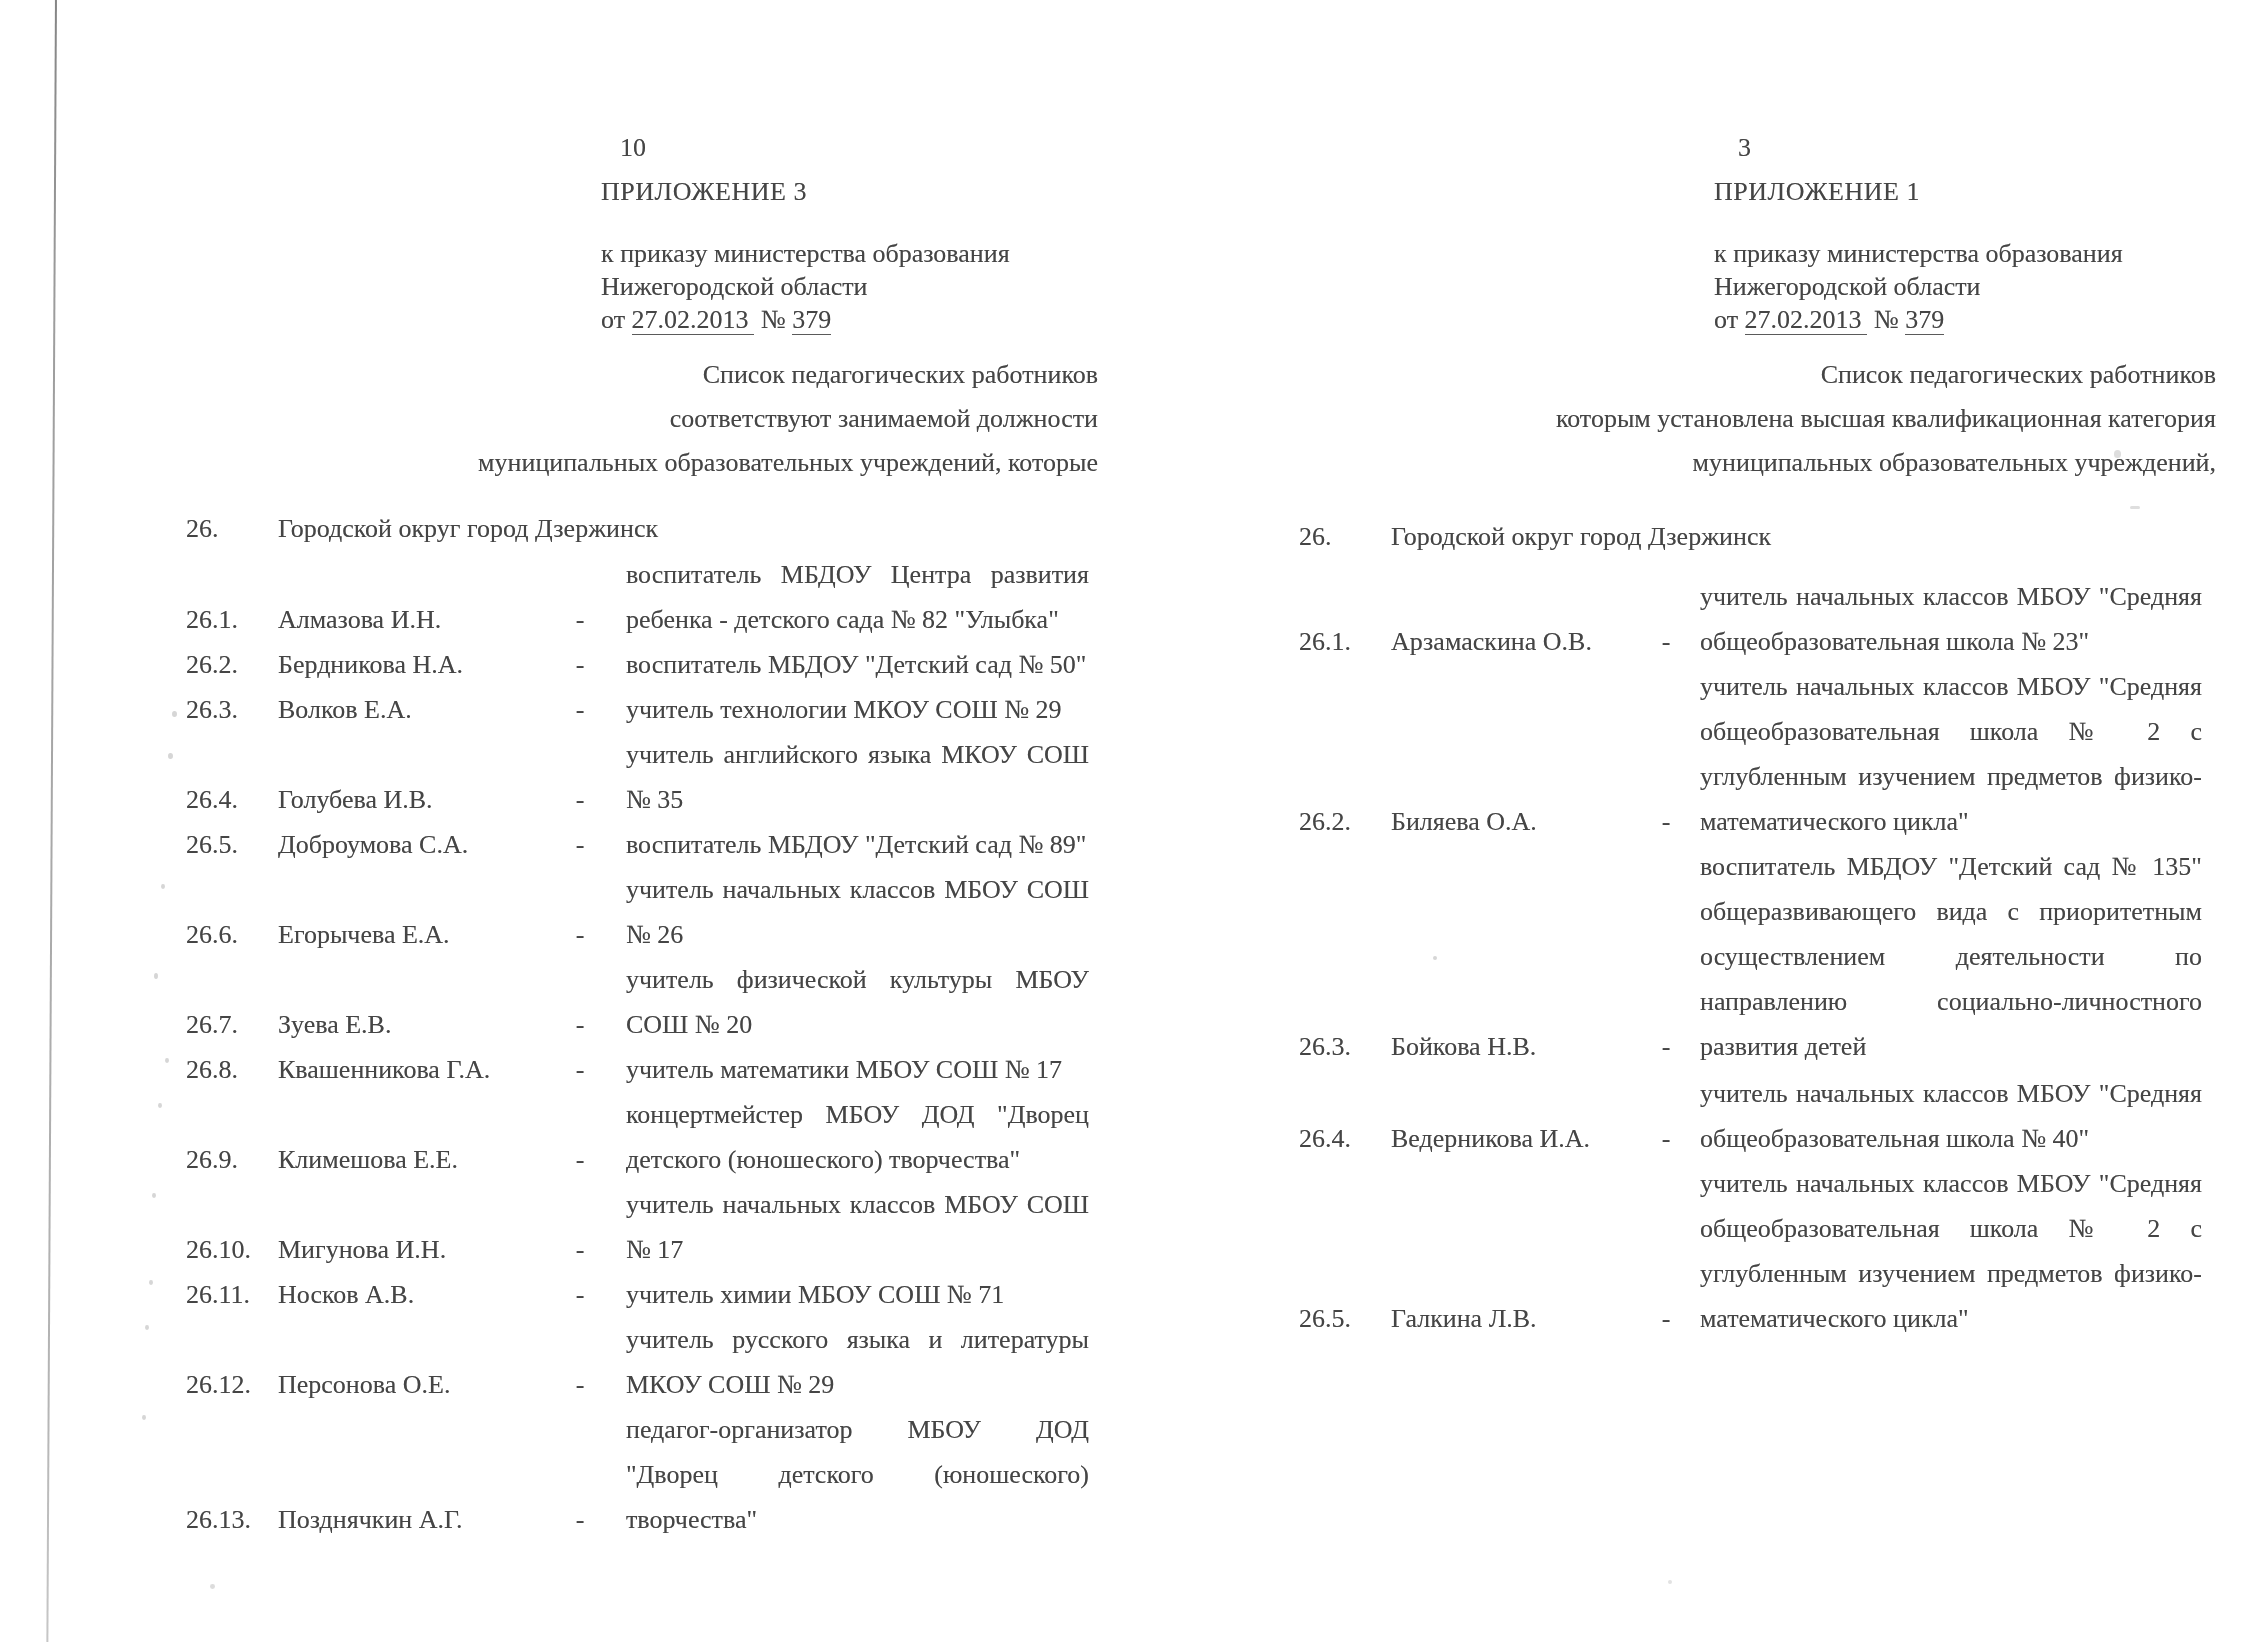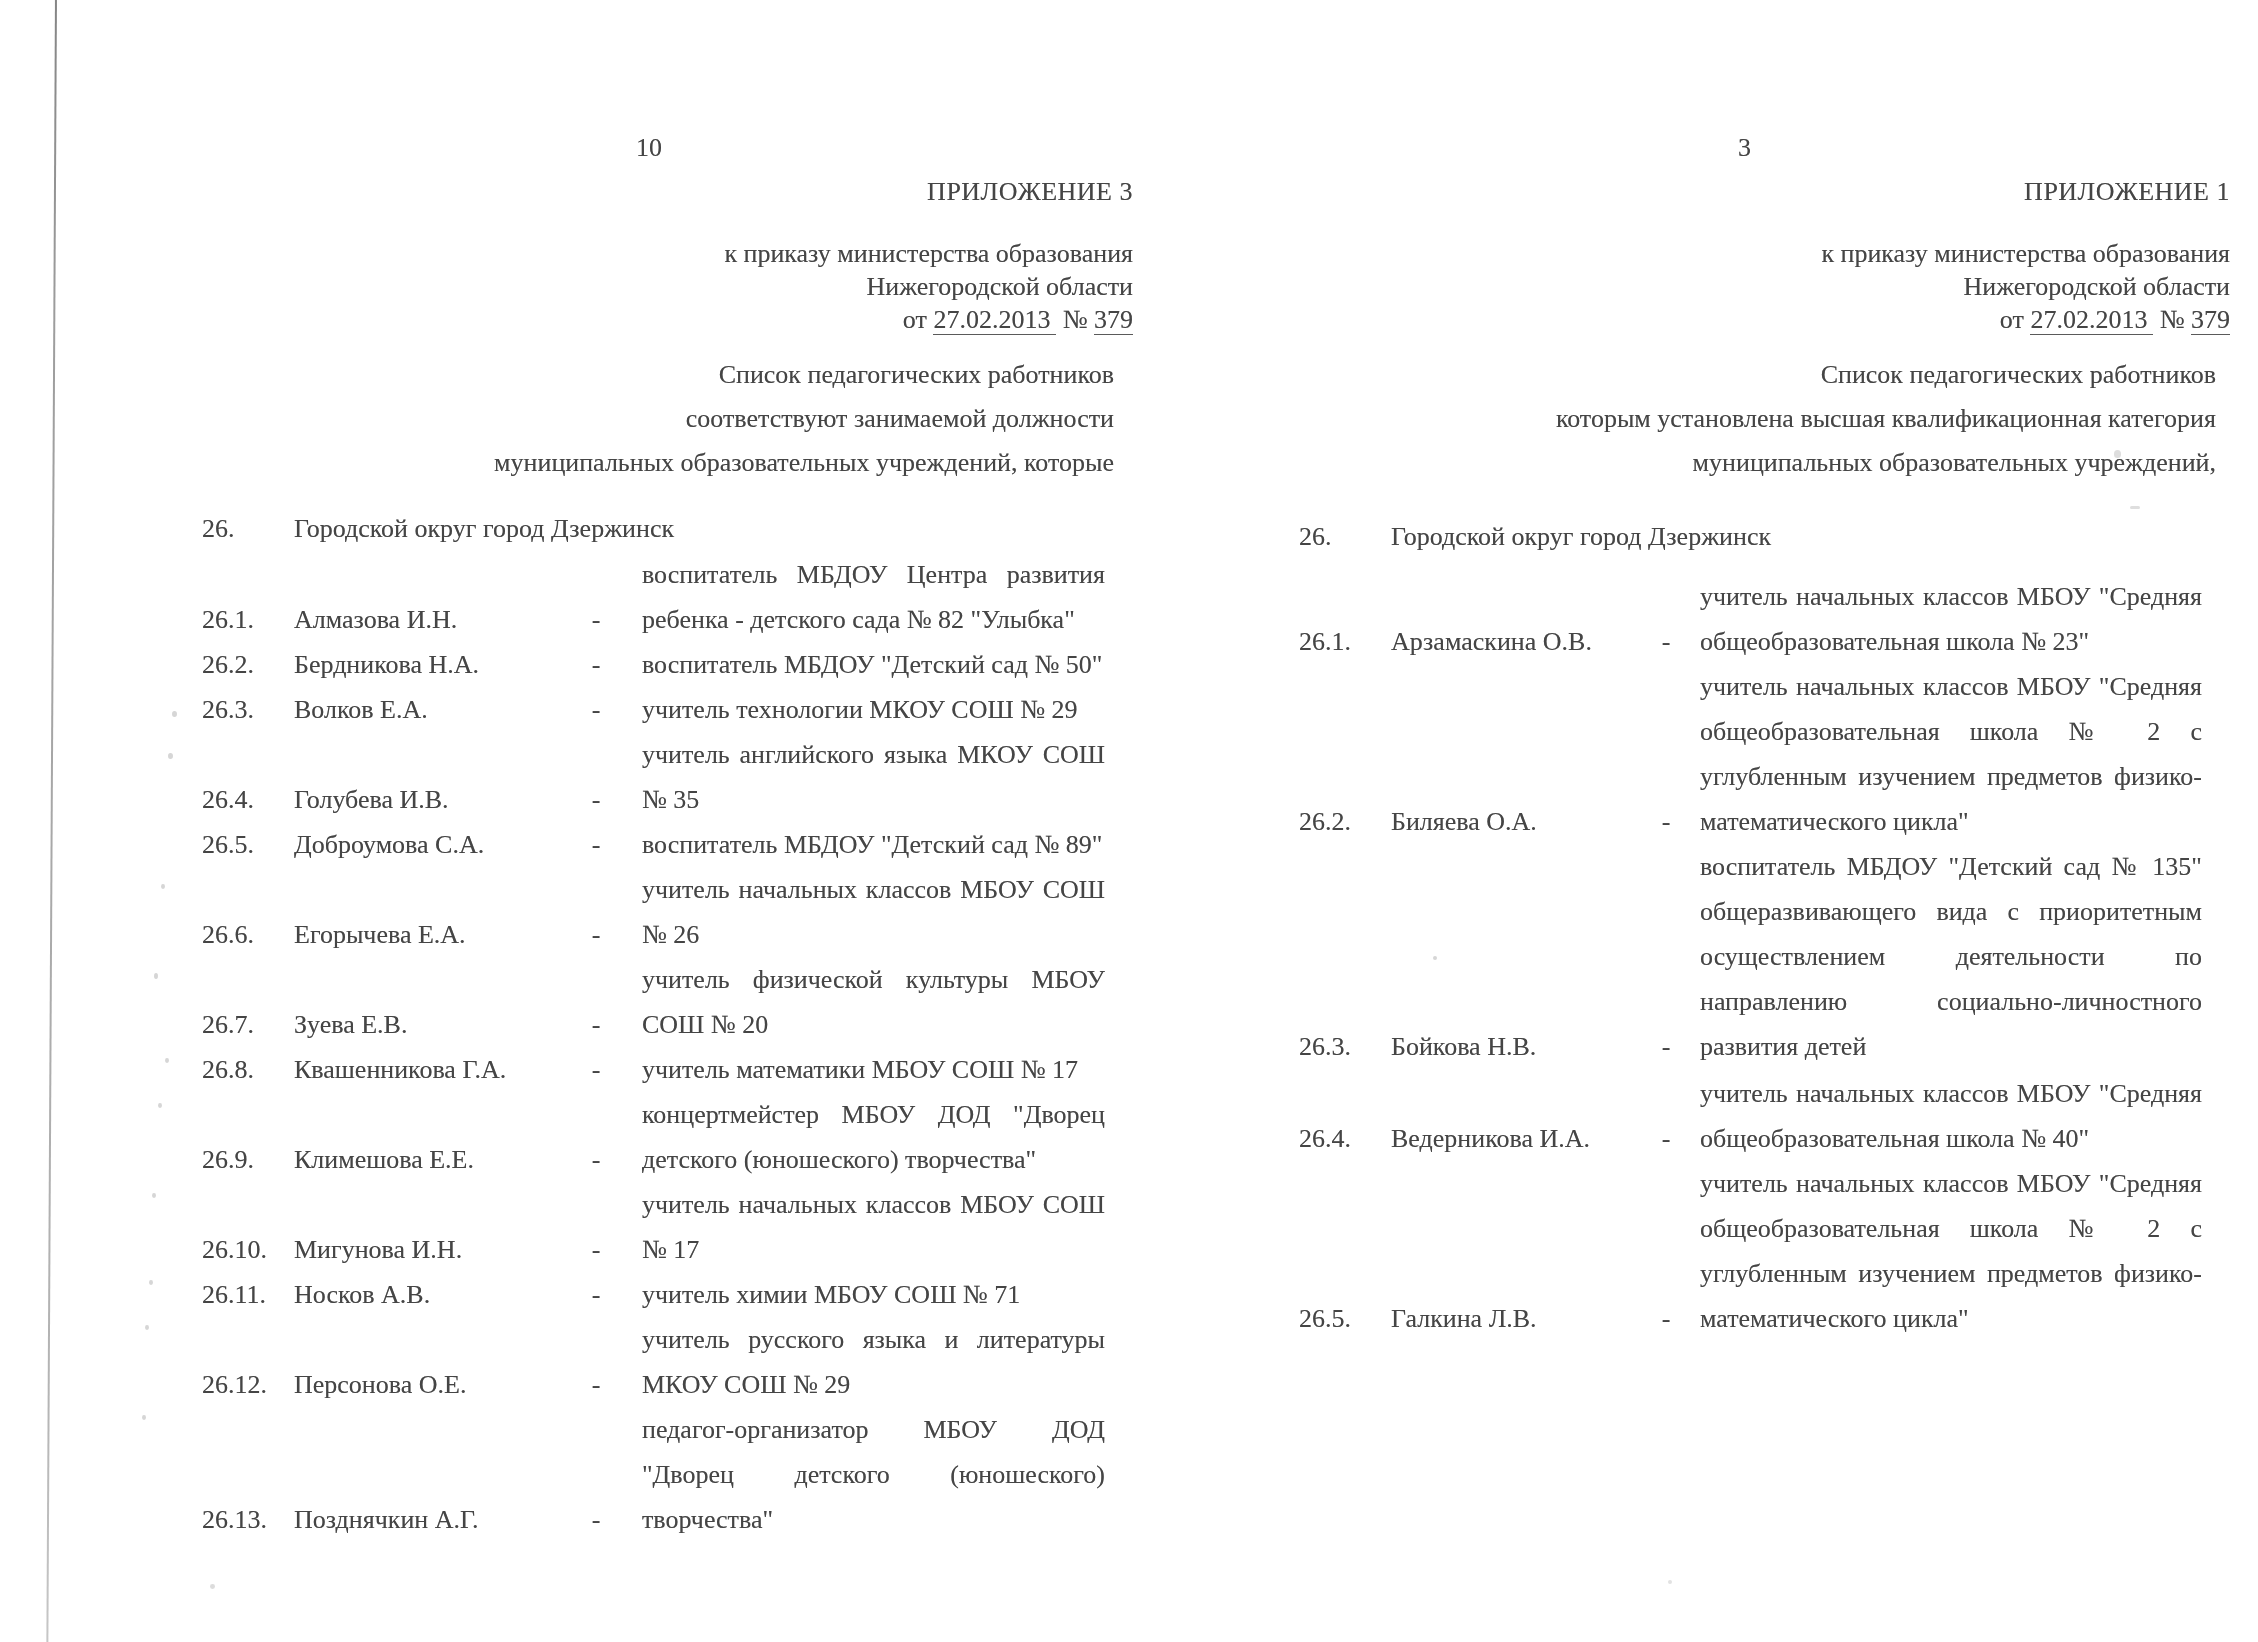--- a/index.html
+++ b/index.html
@@ -32,31 +32,31 @@
     border-radius: 50%;
     opacity: .35;
   }
   .page {
     position: absolute;
     top: 126px;
     font-size: 26px;
     line-height: 45px;
     text-shadow: 0 0 0.6px rgba(70,70,70,0.45);
   }
-  .page-left  { left: 202px; width: 912px; }
+  .page-left  { left: 186px; width: 912px; }
   .page-right { left: 1299px; width: 917px; }
 
   .page-number { height: 44px; line-height: 44px; }
   .page-left  .page-number { margin-left: 434px; }
   .page-right .page-number { margin-left: 439px; }
 
   .header-block {
     margin-left: 415px;
     width: 516px;
-    text-align: right;
+    text-align: left;
   }
   .appendix-line { height: 44px; line-height: 44px; letter-spacing: 0.5px; }
   .order-block { margin-top: 23px; line-height: 33px; }
   .order-line { display: block; }
   .u { border-bottom: 1.5px solid #5a5a5a; margin-top: 29px; }
   .u-date { padding-right: 5.8px; }
 
   .list-title {
     margin-top: 17.4px;
     text-align: right;

